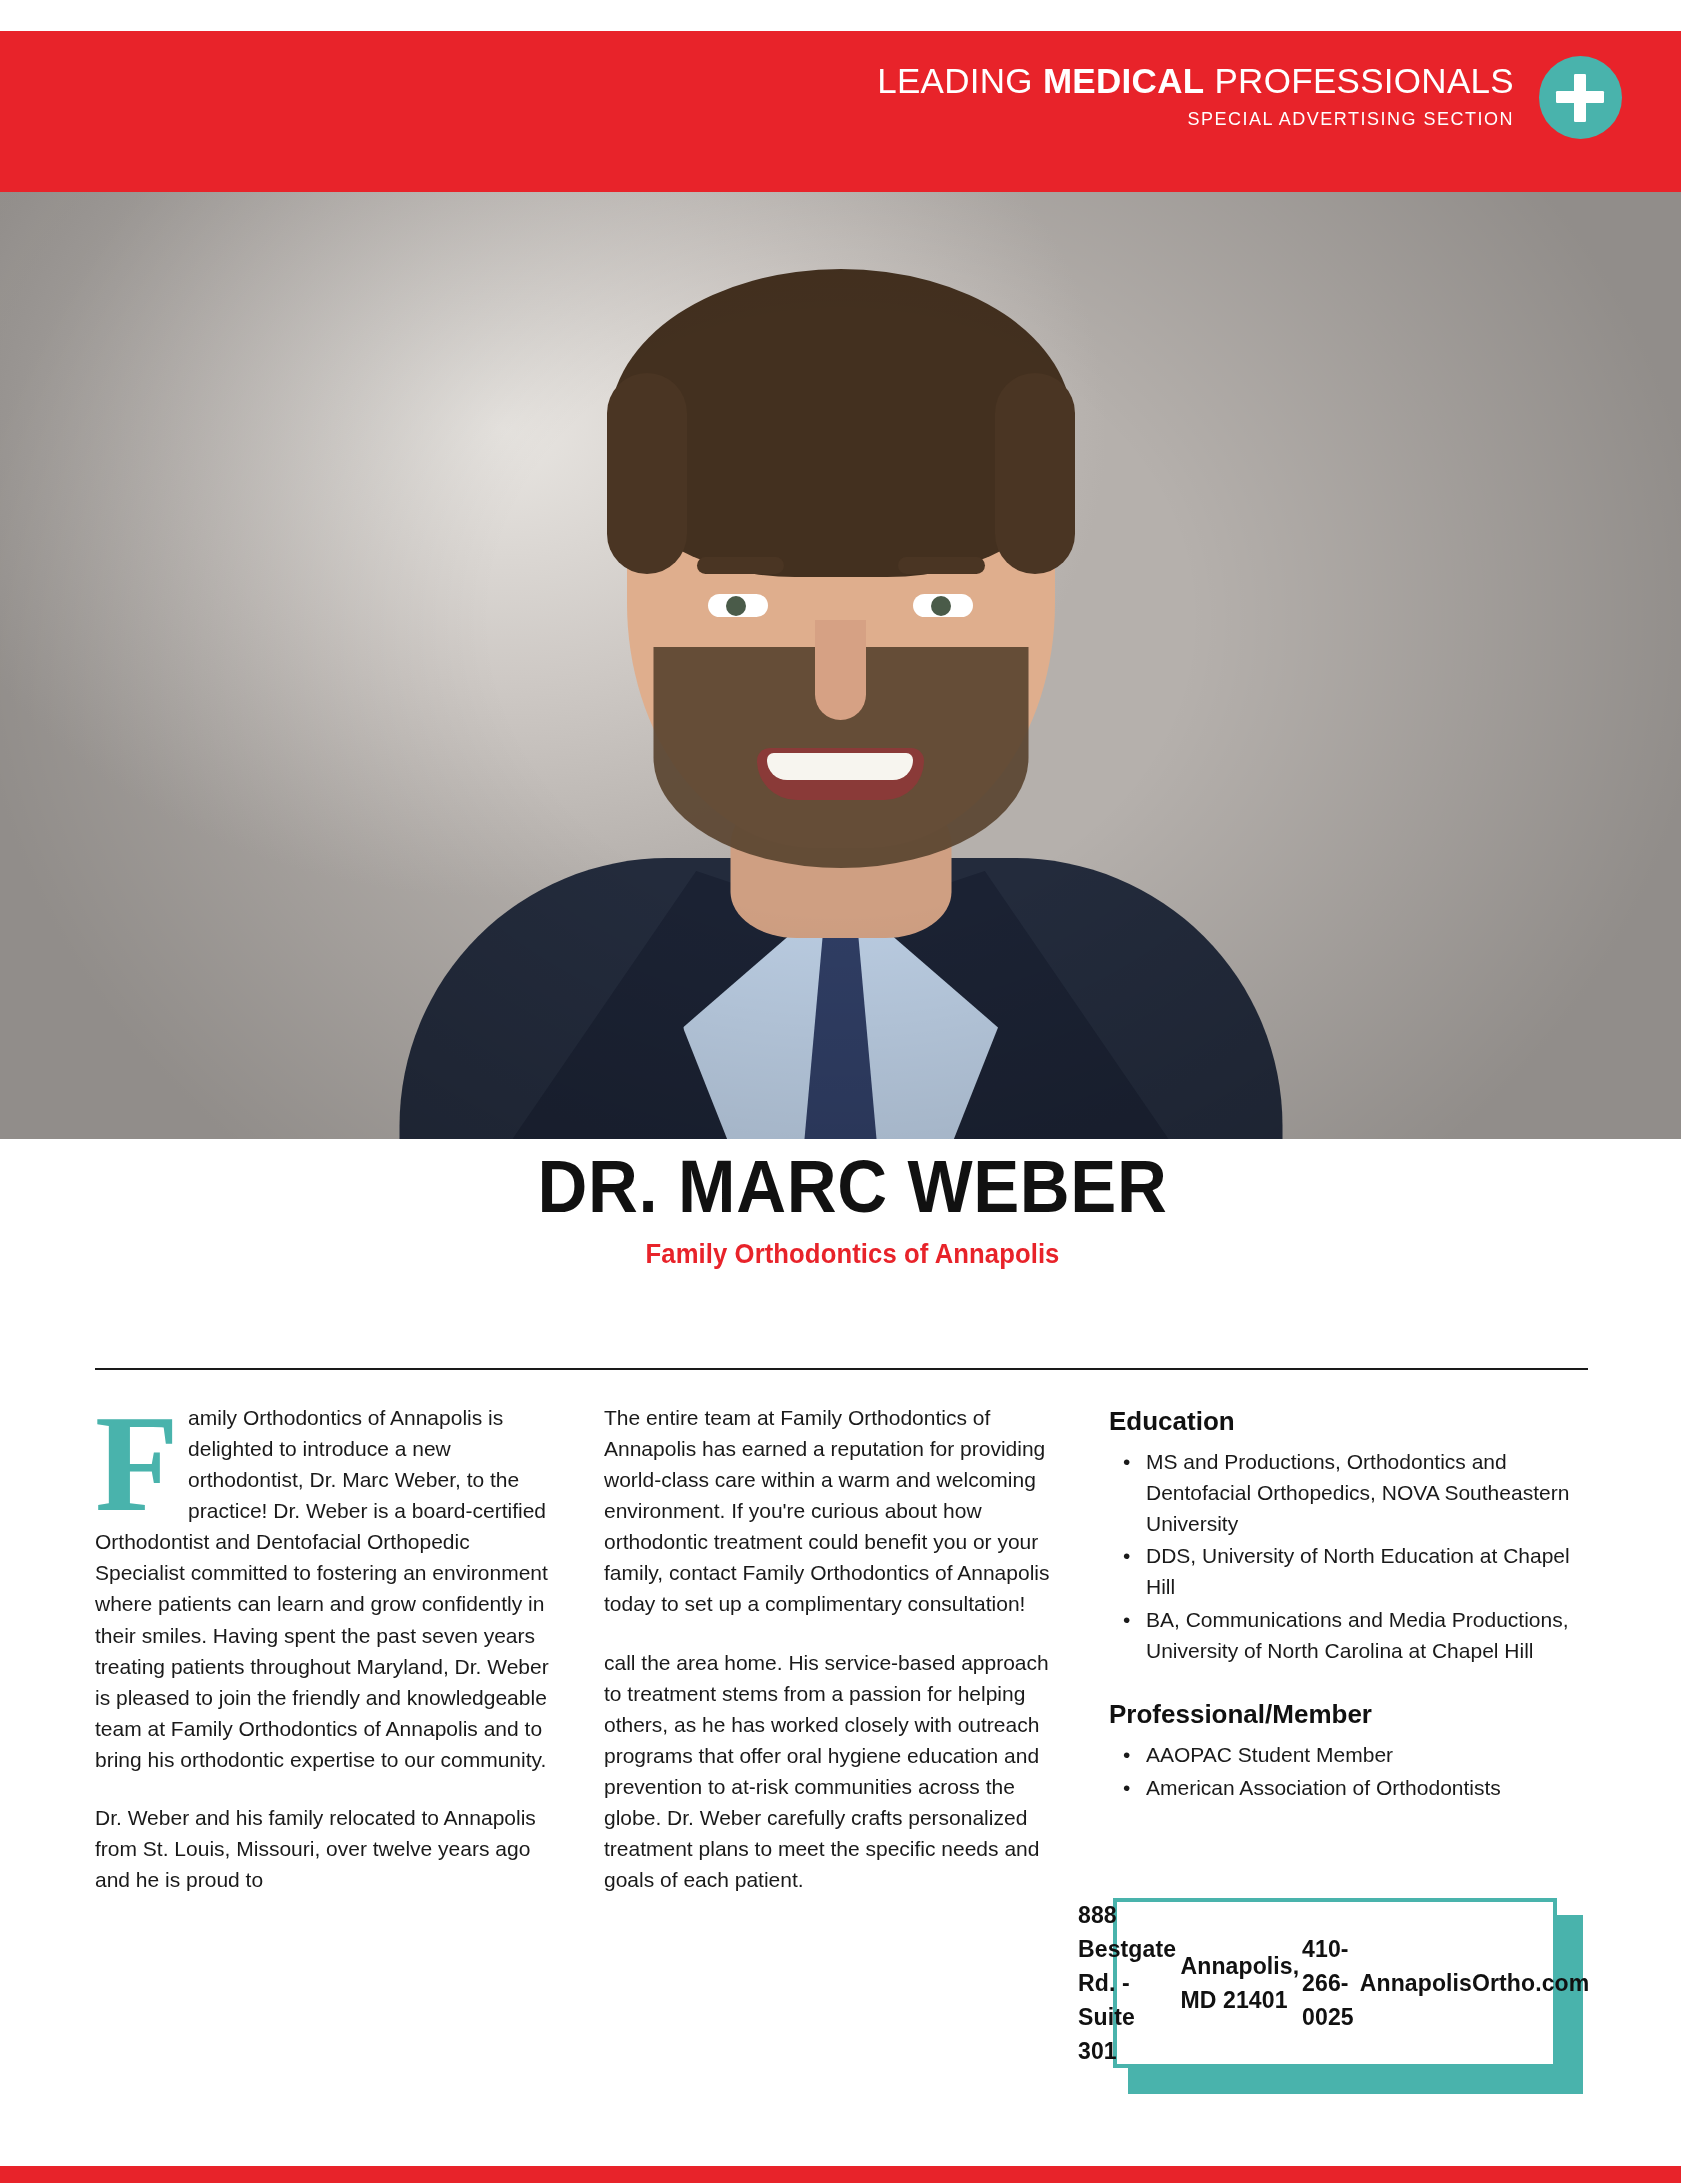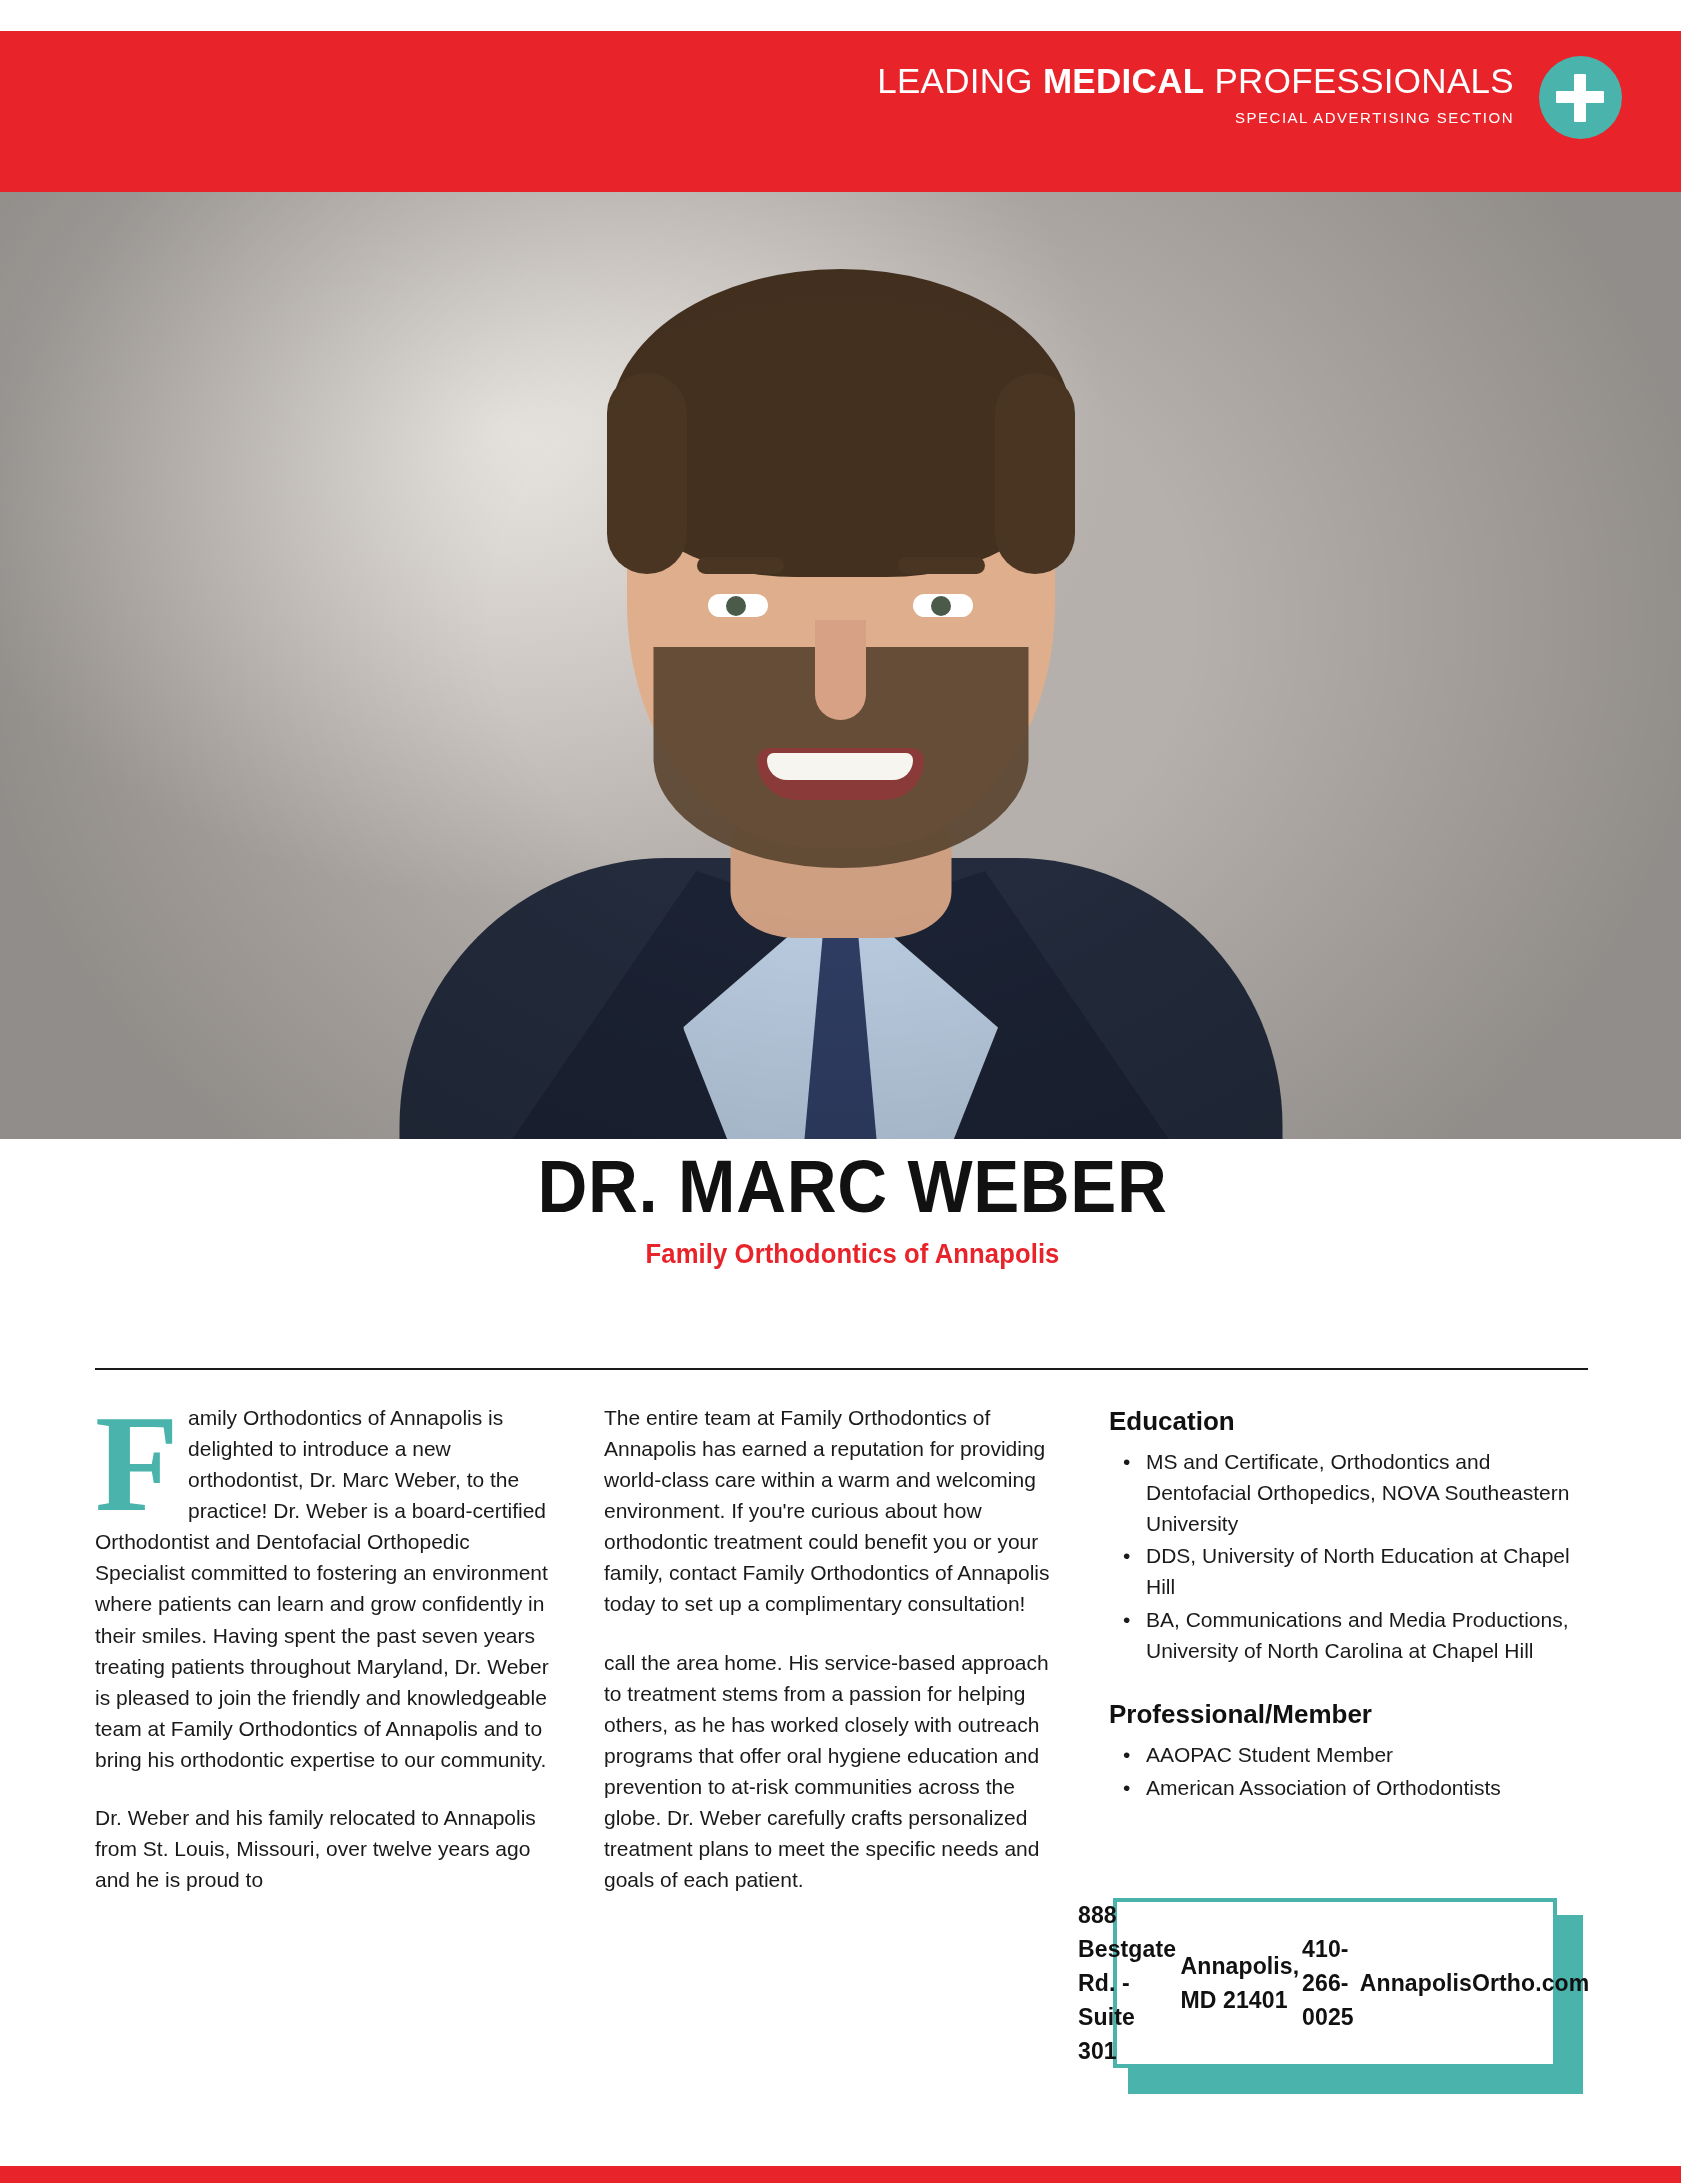--- a/index.html
+++ b/index.html
@@ -42,21 +42,21 @@
     font-weight: normal;
     line-height: 1.05;
     white-space: nowrap;
     font-family: "Liberation Sans", sans-serif;
   }
   .banner-title .bold {
     font-weight: bold;
   }
   .banner-sub {
     color: #ffffff;
-    font-size: 15px;
+    font-size: 18px;
     letter-spacing: 1.5px;
     margin-top: 9.4px;
     white-space: nowrap;
   }
   .banner-badge {
     position: absolute;
     right: 59px;
     top: 25.4px;
     width: 83px;
     height: 83px;
@@ -455,21 +455,21 @@
     </div>
 
     <div class="col col-2">
       <p>The entire team at Family Orthodontics of Annapolis has earned a reputation for providing world-class care within a warm and welcoming environment.  If you're curious about how orthodontic treatment could benefit you or your family, contact Family Orthodontics of Annapolis today to set up a complimentary consultation!</p>
       <p>call the area home. His service-based approach to treatment stems from a passion for helping others, as he has worked closely with outreach programs that offer oral hygiene education and prevention to at-risk communities across the globe. Dr. Weber carefully crafts personalized treatment plans to meet the specific needs and goals of each patient.</p>
     </div>
 
     <div class="col col-3">
       <div class="sec-head">Education</div>
       <ul class="bullets">
-        <li>MS and Certificate, Orthodontics and Dentofacial Orthopedics, NOVA Southeastern University</li>
+        <li>MS and Productions, Orthodontics and Dentofacial Orthopedics, NOVA Southeastern University</li>
         <li>DDS, University of North Education at Chapel Hill</li>
         <li>BA, Communications and Media Productions, University of North Carolina at Chapel Hill</li>
       </ul>
       <div class="sec-head">Professional/Member</div>
       <ul class="bullets">
         <li>AAOPAC Student Member</li>
         <li>American Association of Orthodontists</li>
       </ul>
     </div>
 

